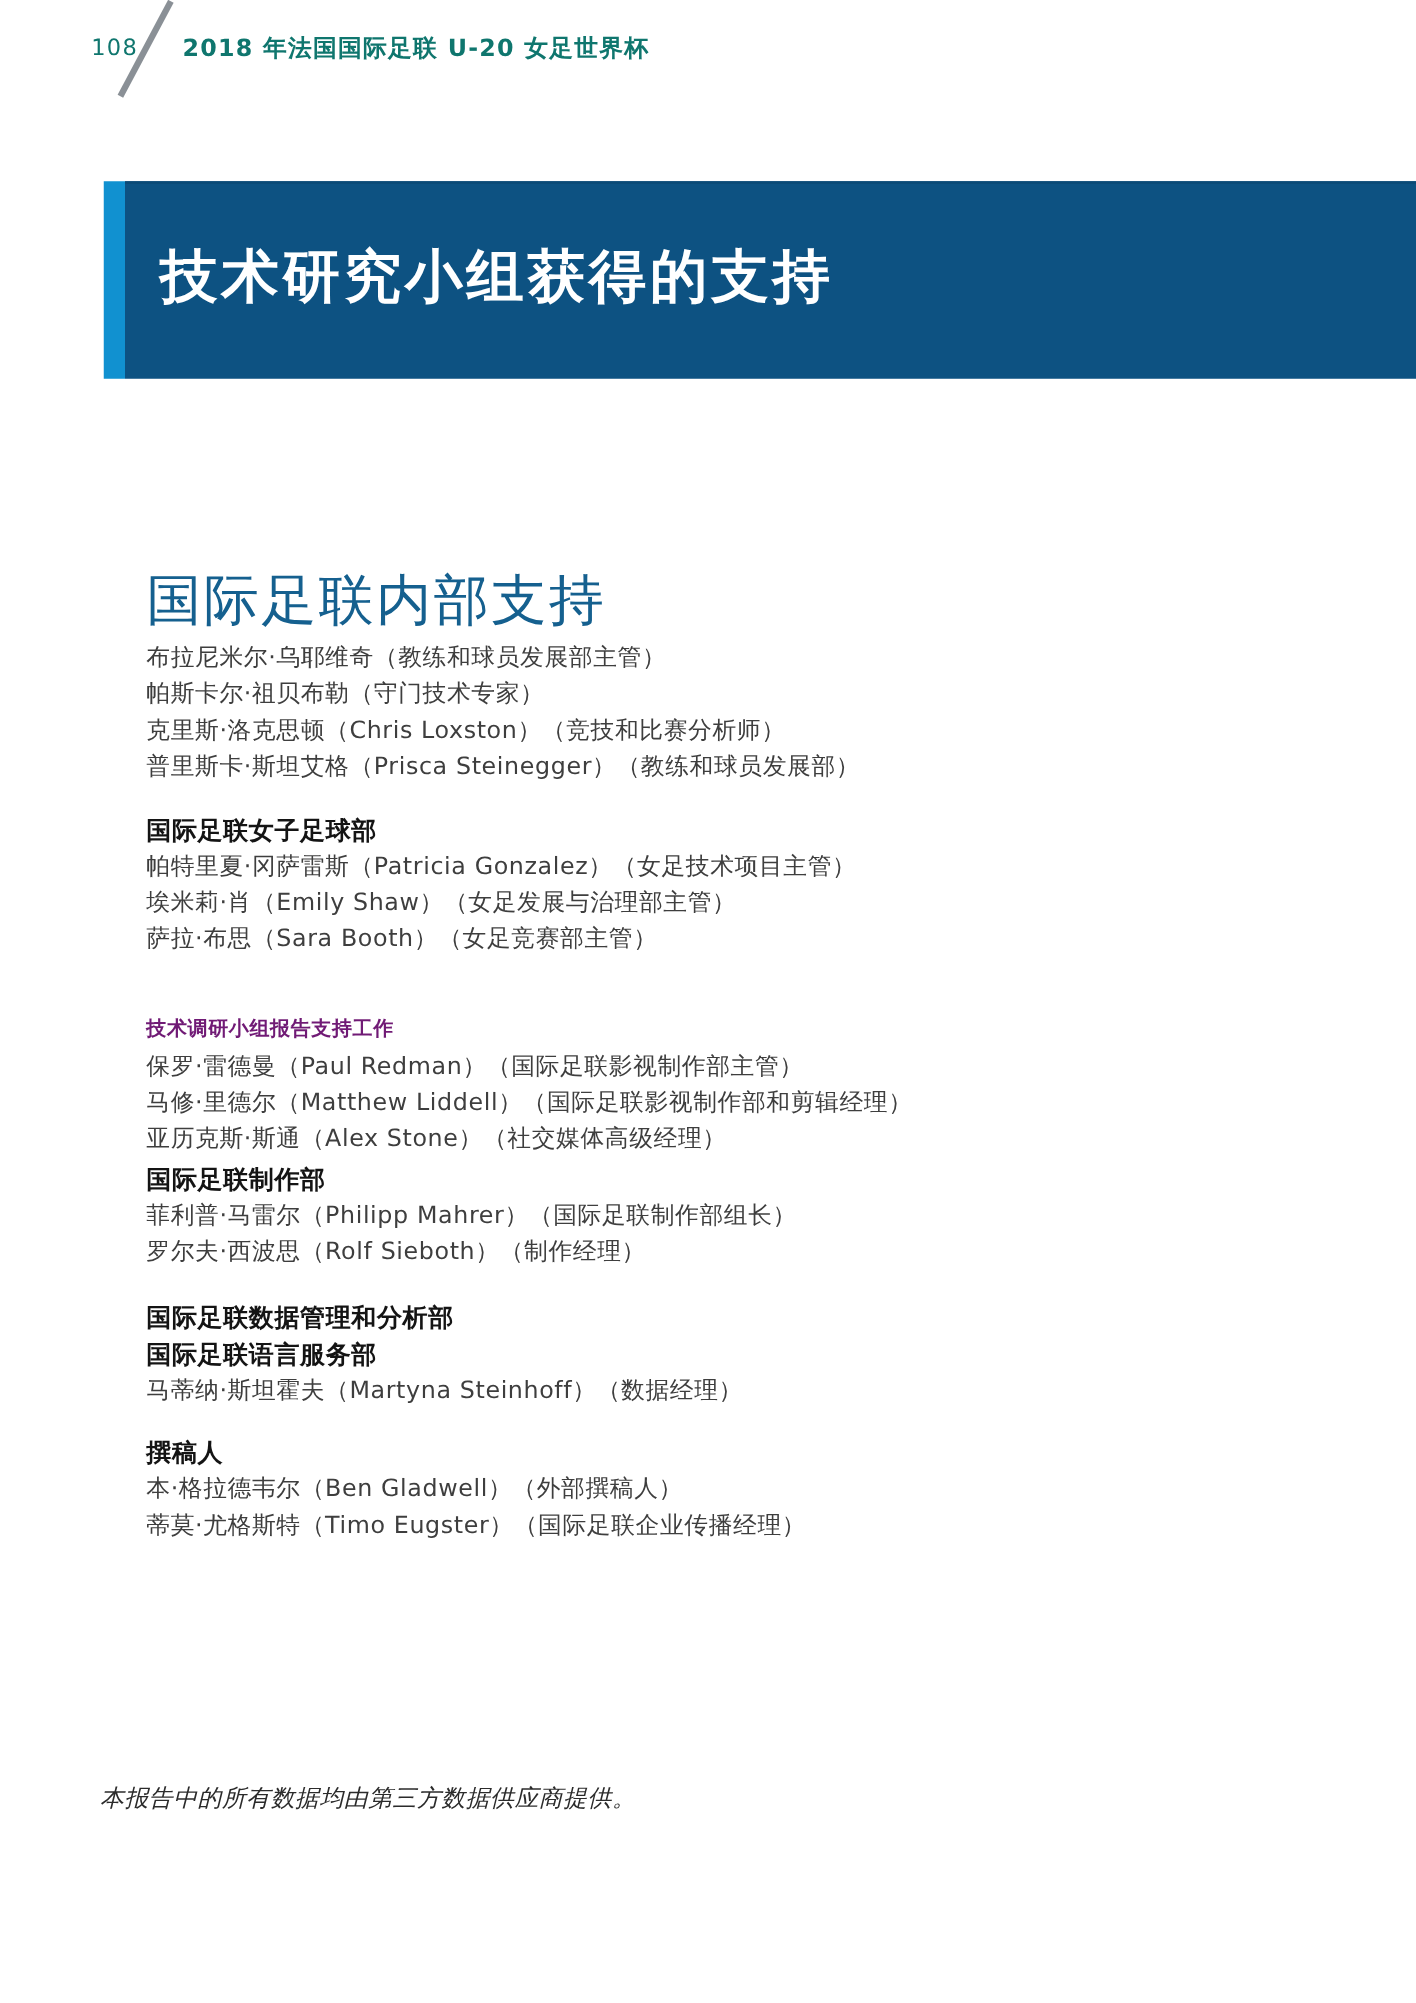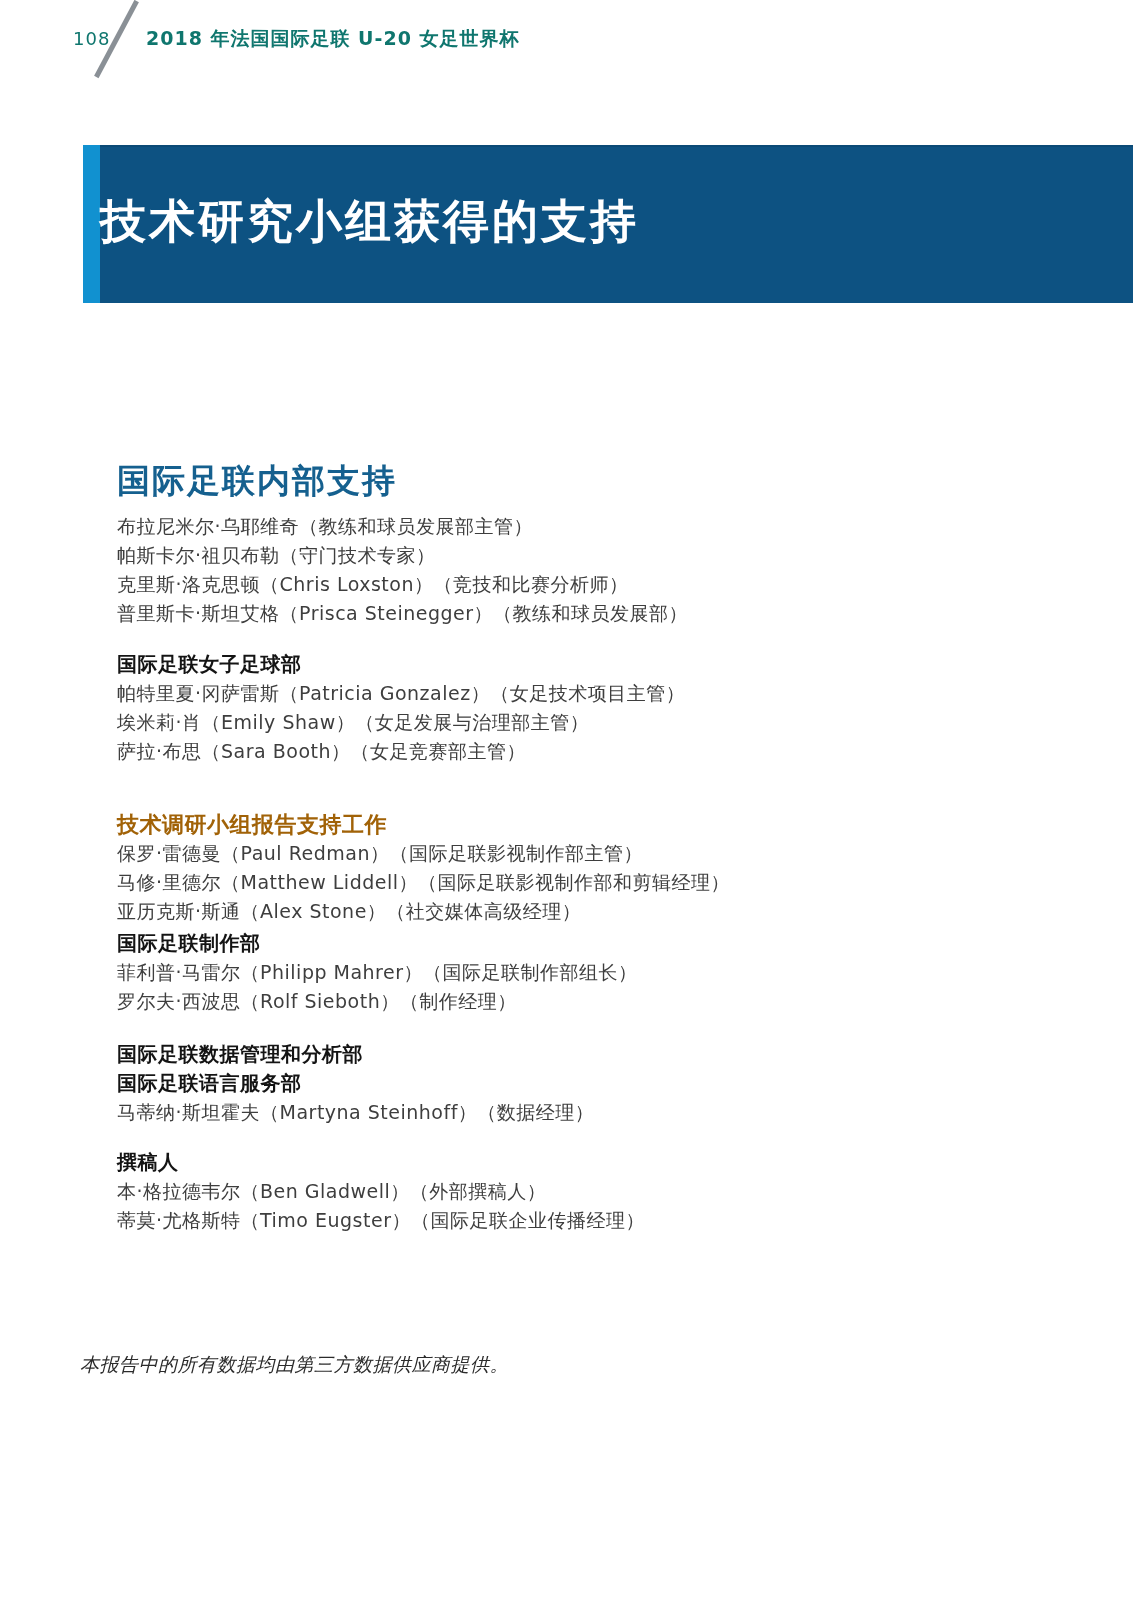--- a/index.html
+++ b/index.html
@@ -56,39 +56,40 @@
     flex: 0 0 auto;
   }
   .banner-body {
     flex: 1 1 auto;
     background: #0d5282;
     border-top: 2px solid #0b4a76;
     display: flex;
     align-items: center;
   }
   .banner-title {
+    padding-left: 28px;
     margin-top: -6px;
     font-family: "DejaVu Serif", serif;
     font-weight: 600;
     font-size: 46px;
     letter-spacing: 3px;
     color: #ffffff;
   }
 
   
   .content {
     position: absolute;
     left: 117px; top: 461px;
     width: 930px;
   }
   .section-heading {
     font-family: "DejaVu Serif", serif;
-    font-size: 33px;
+    font-size: 44px;
     line-height: 40px;
-    font-weight: bold;
+    font-weight: normal;
     letter-spacing: 2px;
     color: #15608f;
     margin-bottom: 11px;
   }
   .group { }
   .group + .group { margin-top: 22px; }
   .group:nth-of-type(3) { margin-top: 44px; }
   .group:nth-of-type(4) { margin-top: 3px; }
   .group:nth-of-type(5) { margin-top: 24px; }
   .group:nth-of-type(6) { margin-top: 21px; }
@@ -98,32 +99,33 @@
     line-height: 29px;
     letter-spacing: 0.5px;
     white-space: nowrap;
   }
   .line.bold {
     font-size: 20px;
     font-weight: bold;
     color: #141414;
   }
   .line.blue {
-    font-size: 22px;
+    font-size: 16px;
     font-weight: bold;
-    color: #a16207;
+    color: #701a75;
+    font-family: Liberation Mono, monospace;
   }
   .line.normal {
     color: #3e3e3e;
   }
 
   
   .footnote {
     position: absolute;
-    left: 80px; top: 1352px;
+    left: 80px; top: 1426px;
     font-size: 19px;
     font-style: italic;
     color: #2b2b2b;
     letter-spacing: 0.5px;
   }
 </style>
 </head>
 <body>
 
 <div class="page-header">

